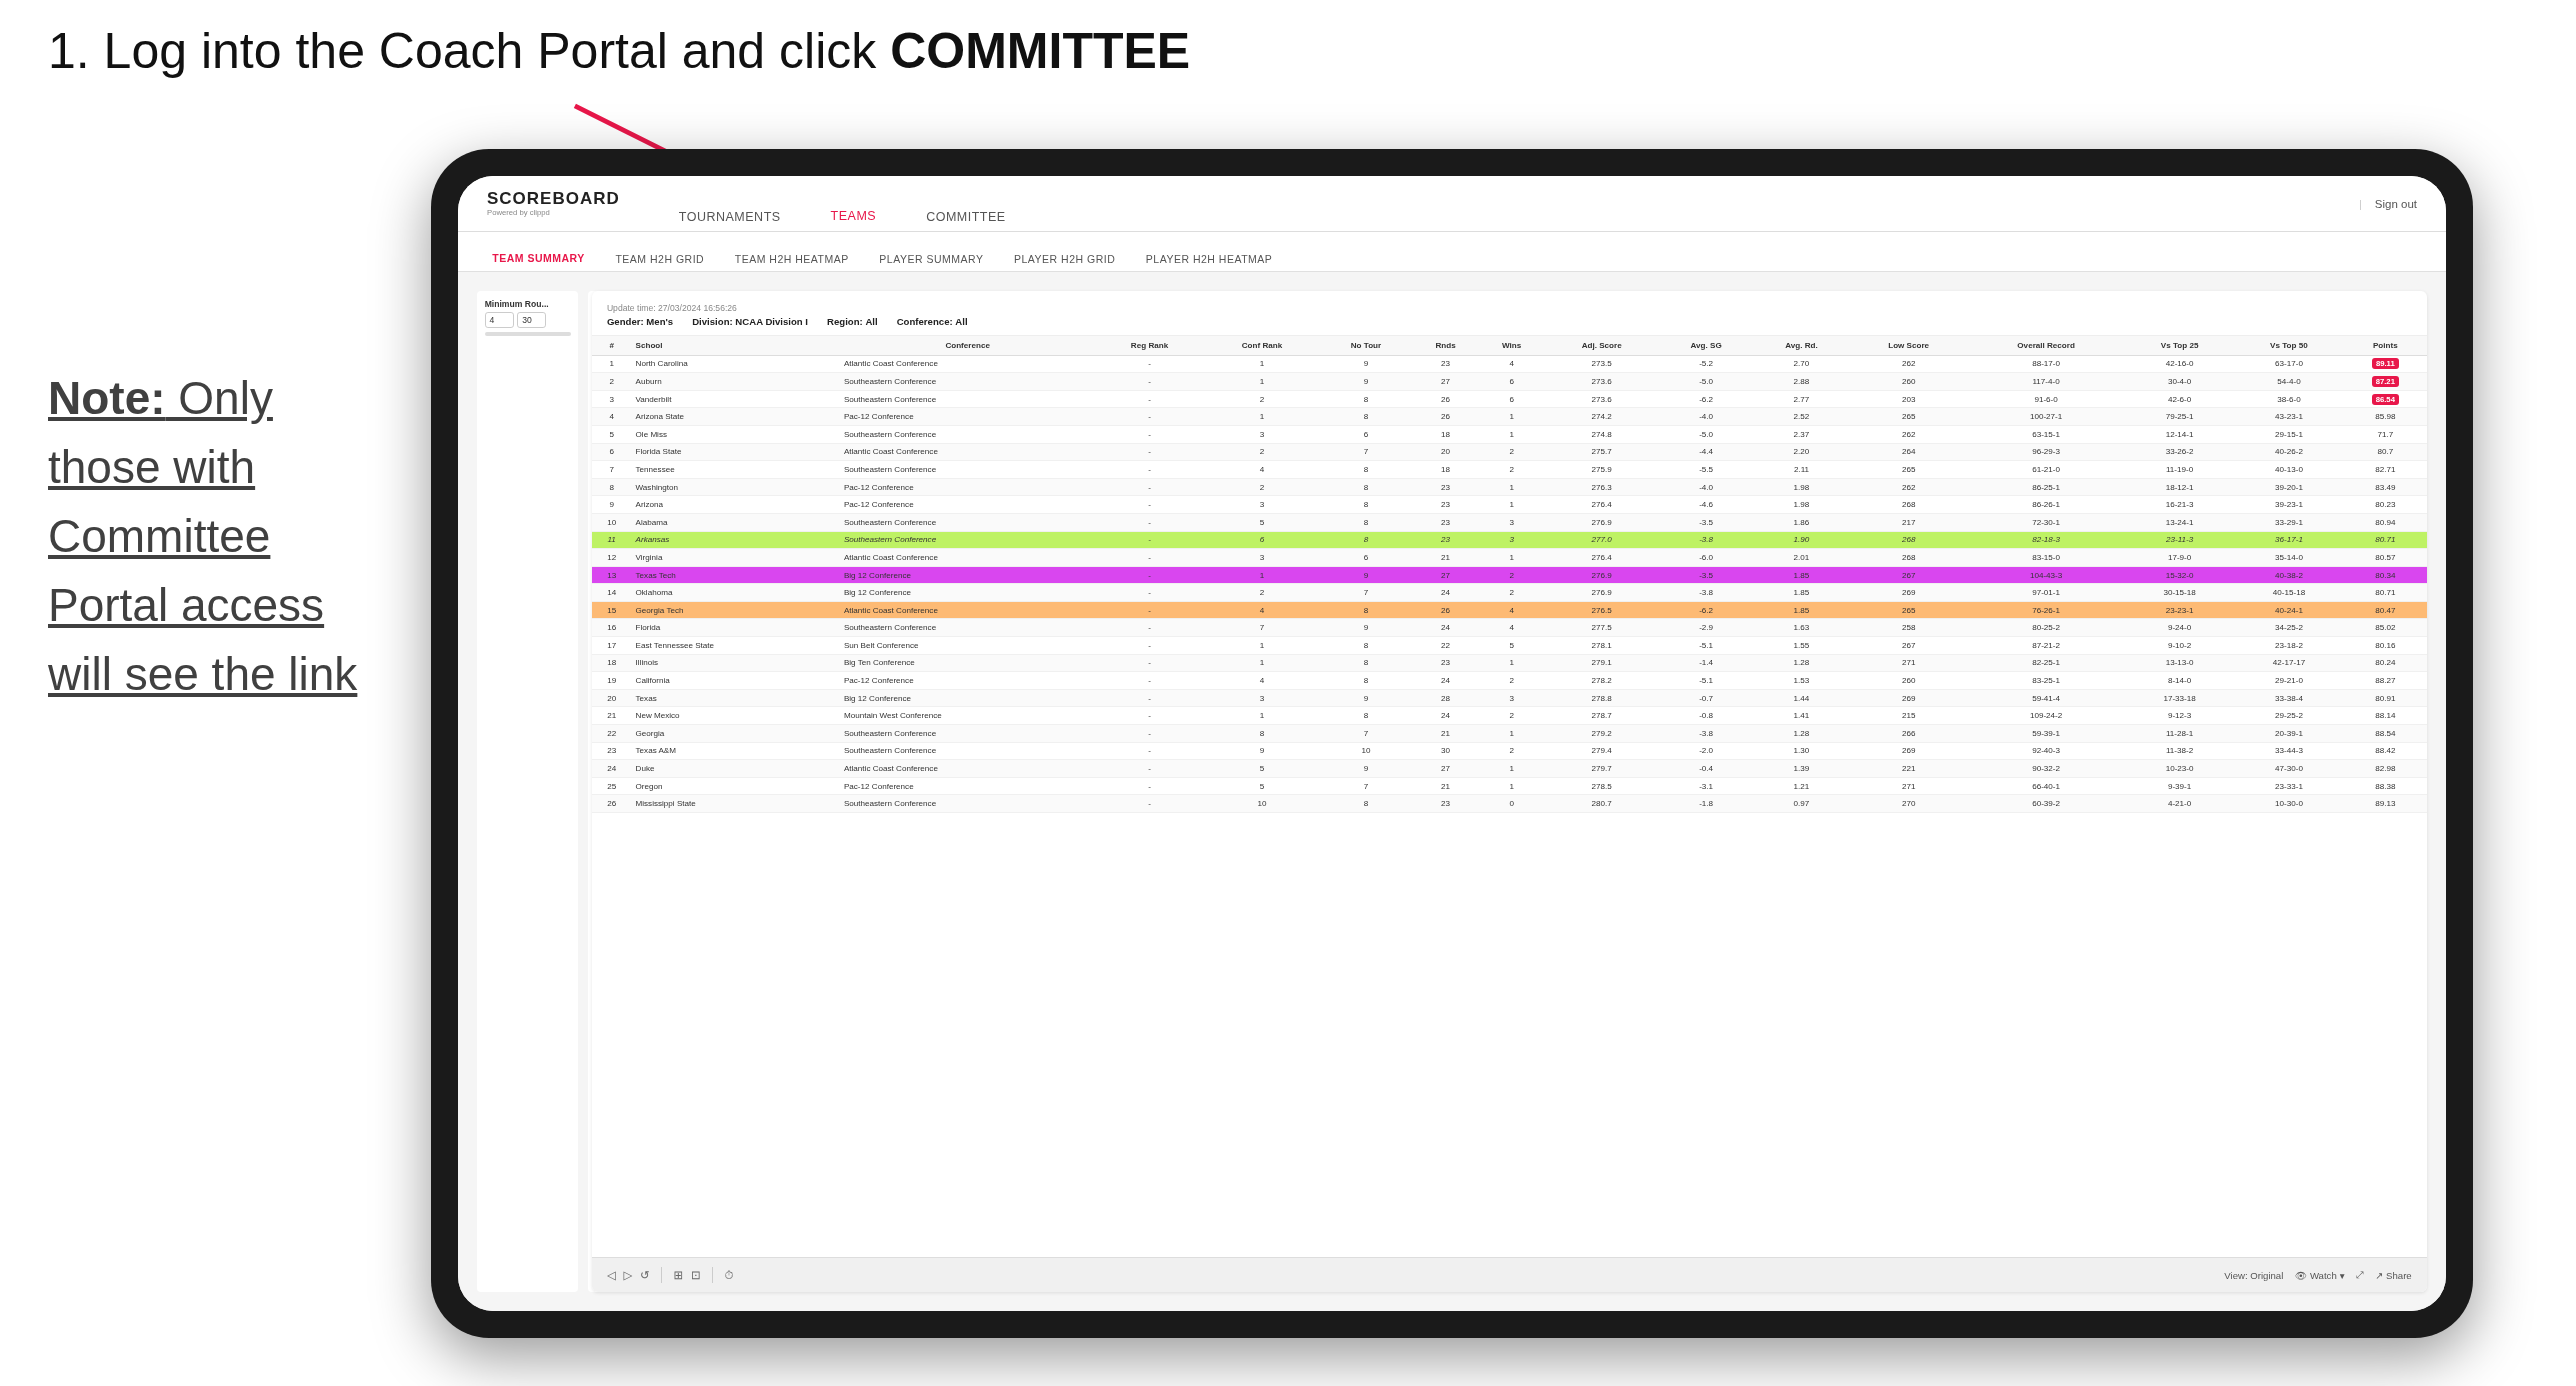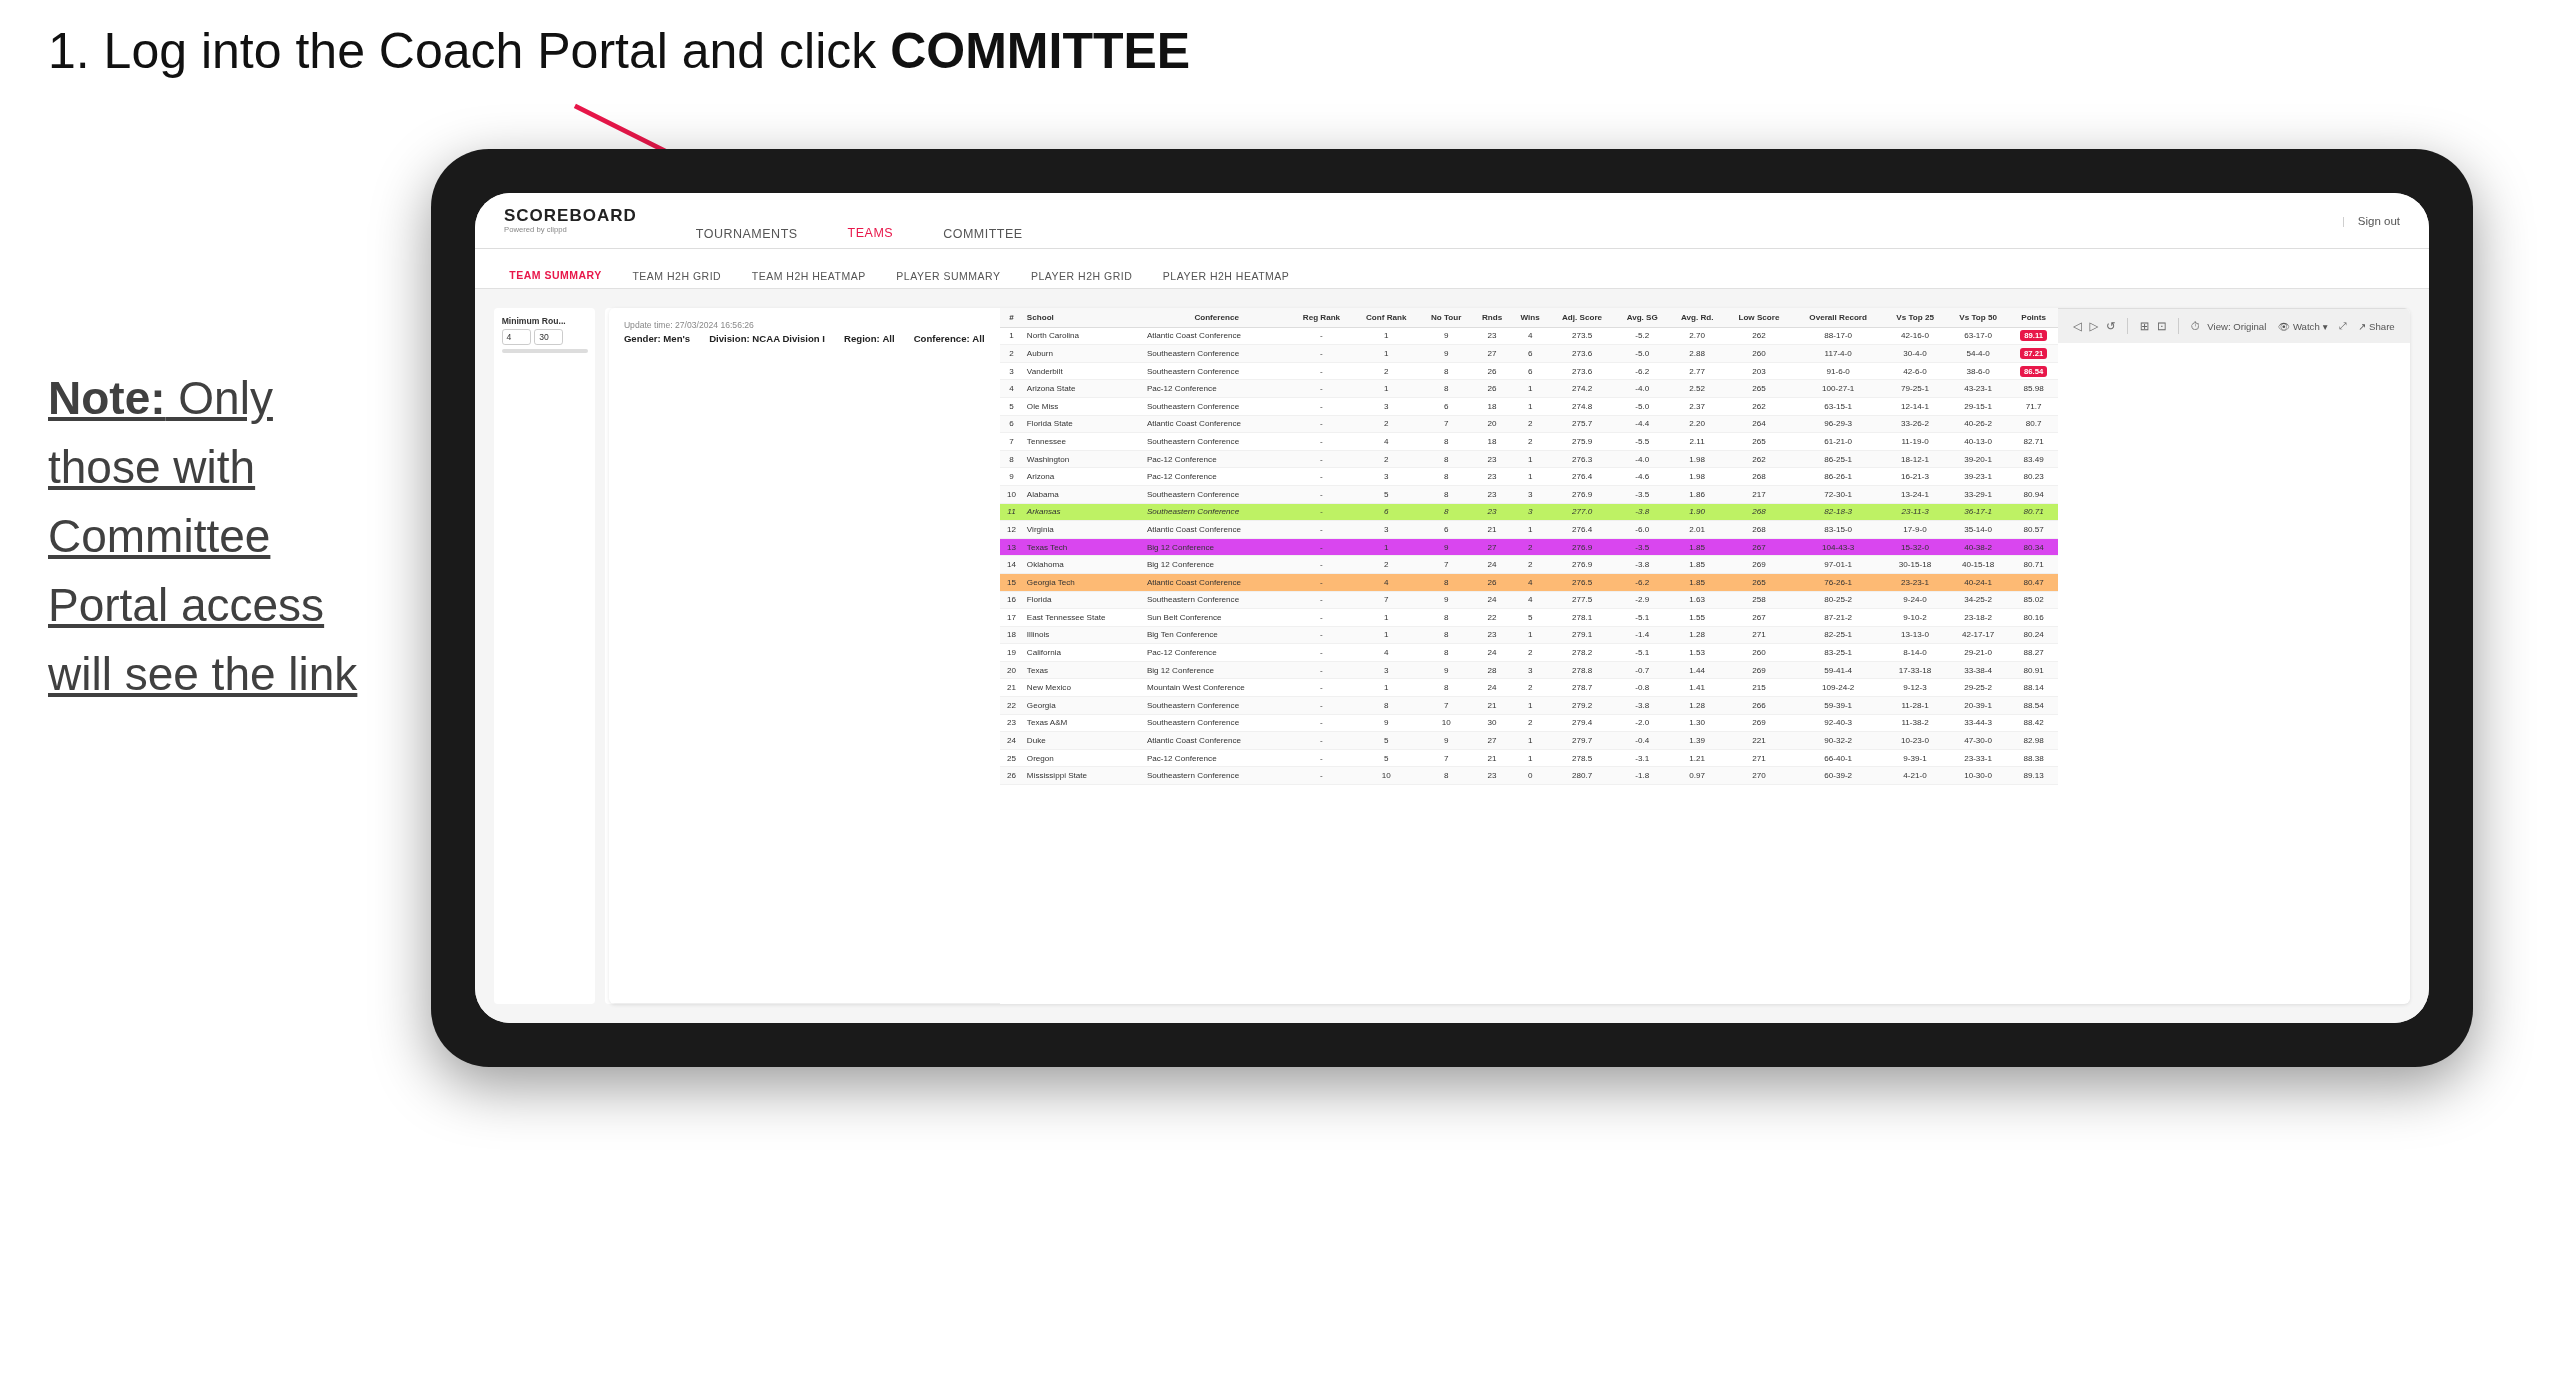--- a/index.html
+++ b/index.html
@@ -47,24 +47,24 @@
       left: 479px;
       pointer-events: none;
     }
 
     
     .tablet-frame {
       position: absolute;
       top: 149px;
       left: 431px;
       width: 2042px;
-      height: 918px;
+      height: 1189px;
       background: #1a1a1a;
       border-radius: 58px;
-      padding: 44px;
+      padding: 27px;
       box-shadow: 0 19px 58px rgba(0,0,0,0.4);
     }
 
     .tablet-screen {
       width: 100%;
       height: 100%;
       background: #f0f0f0;
       border-radius: 35px;
       overflow: hidden;
       display: flex;
@@ -238,21 +238,21 @@
       color: #333;
     }
 
     
     .table-area {
       flex: 1;
       background: #fff;
       border-radius: 5.8px;
       overflow: hidden;
       display: flex;
-      flex-direction: row;
+      flex-direction: column;
       box-shadow: 0 1px 3.8px rgba(0,0,0,0.1);
     }
 
     .table-header-area {
       padding: 11.5px 15.3px 7.7px;
       border-bottom: 1px solid #eee;
     }
 
     .table-title {
       font-size: 15.3px;

